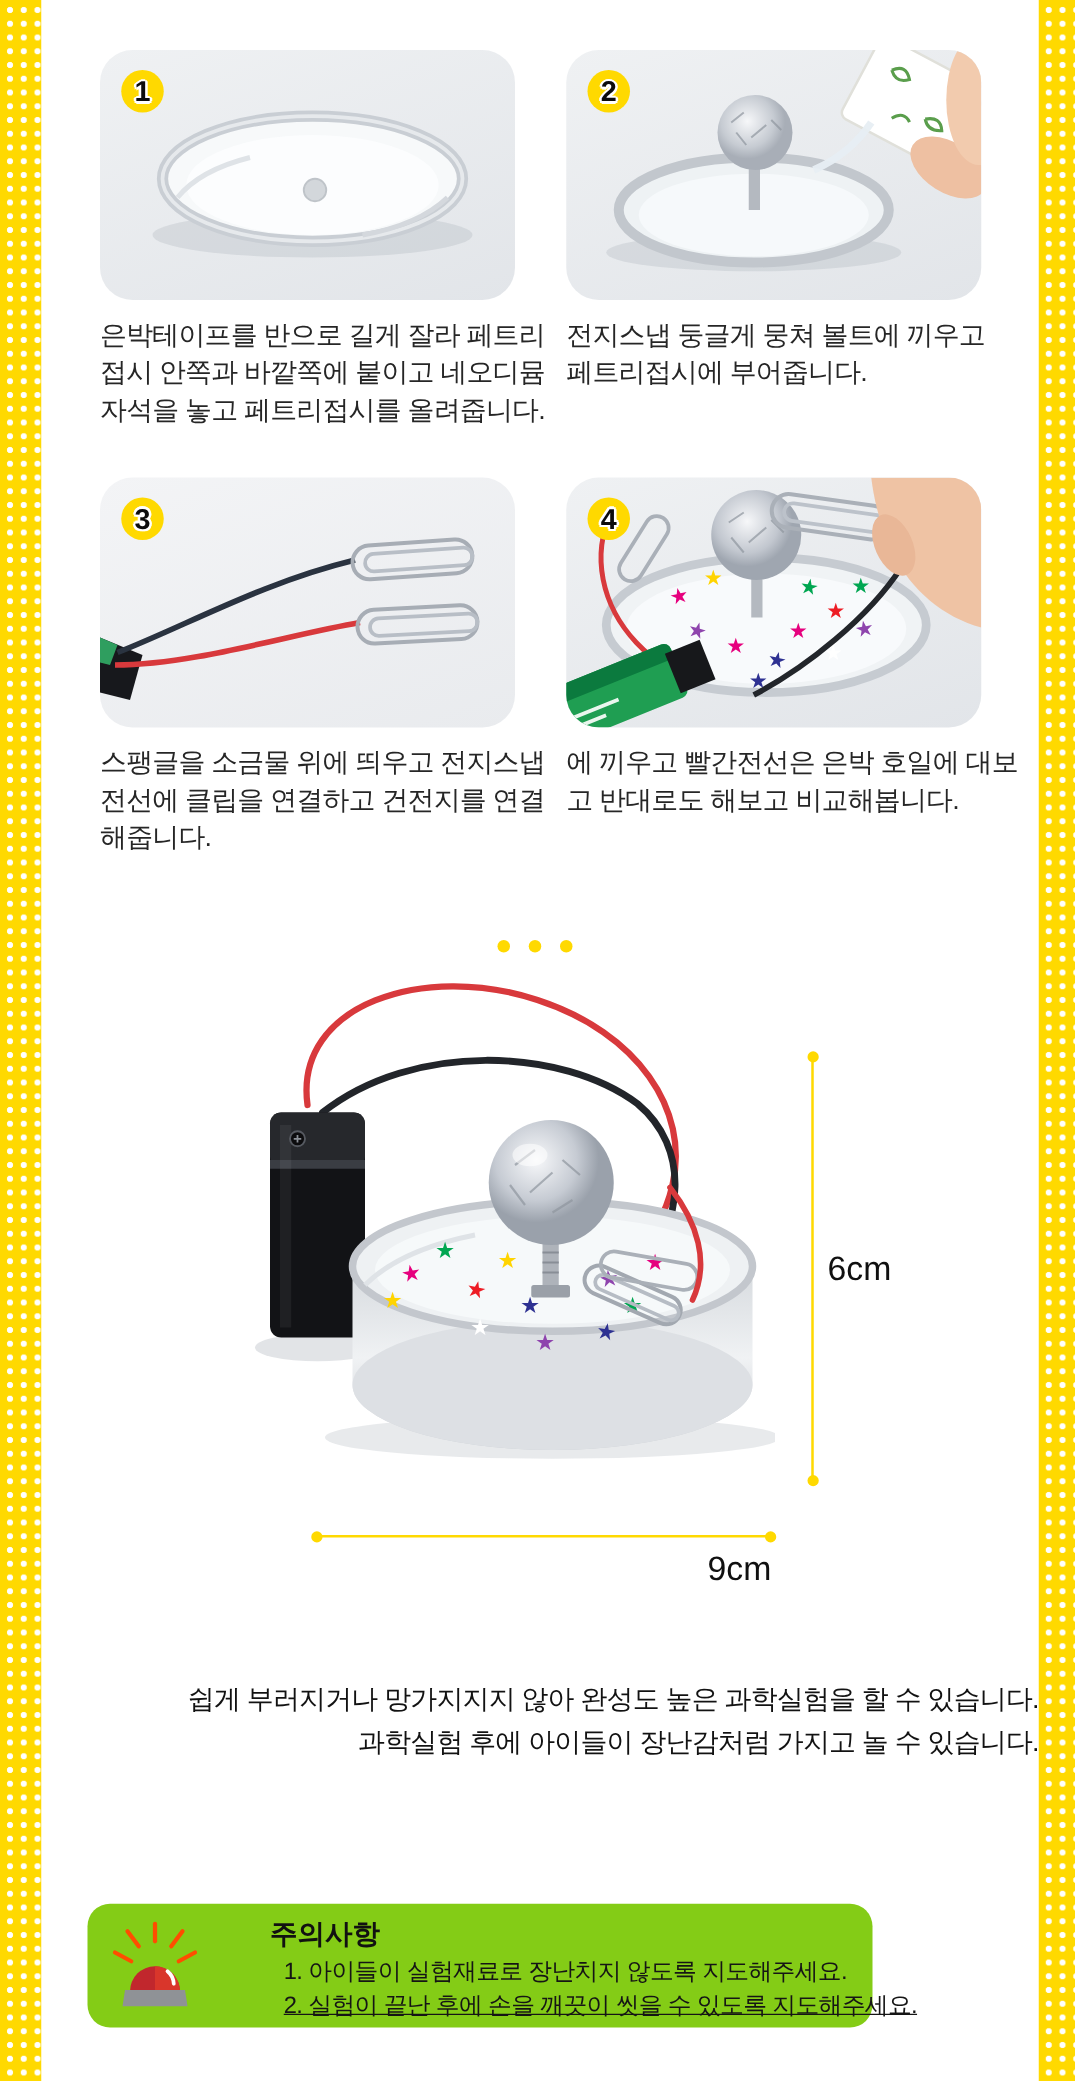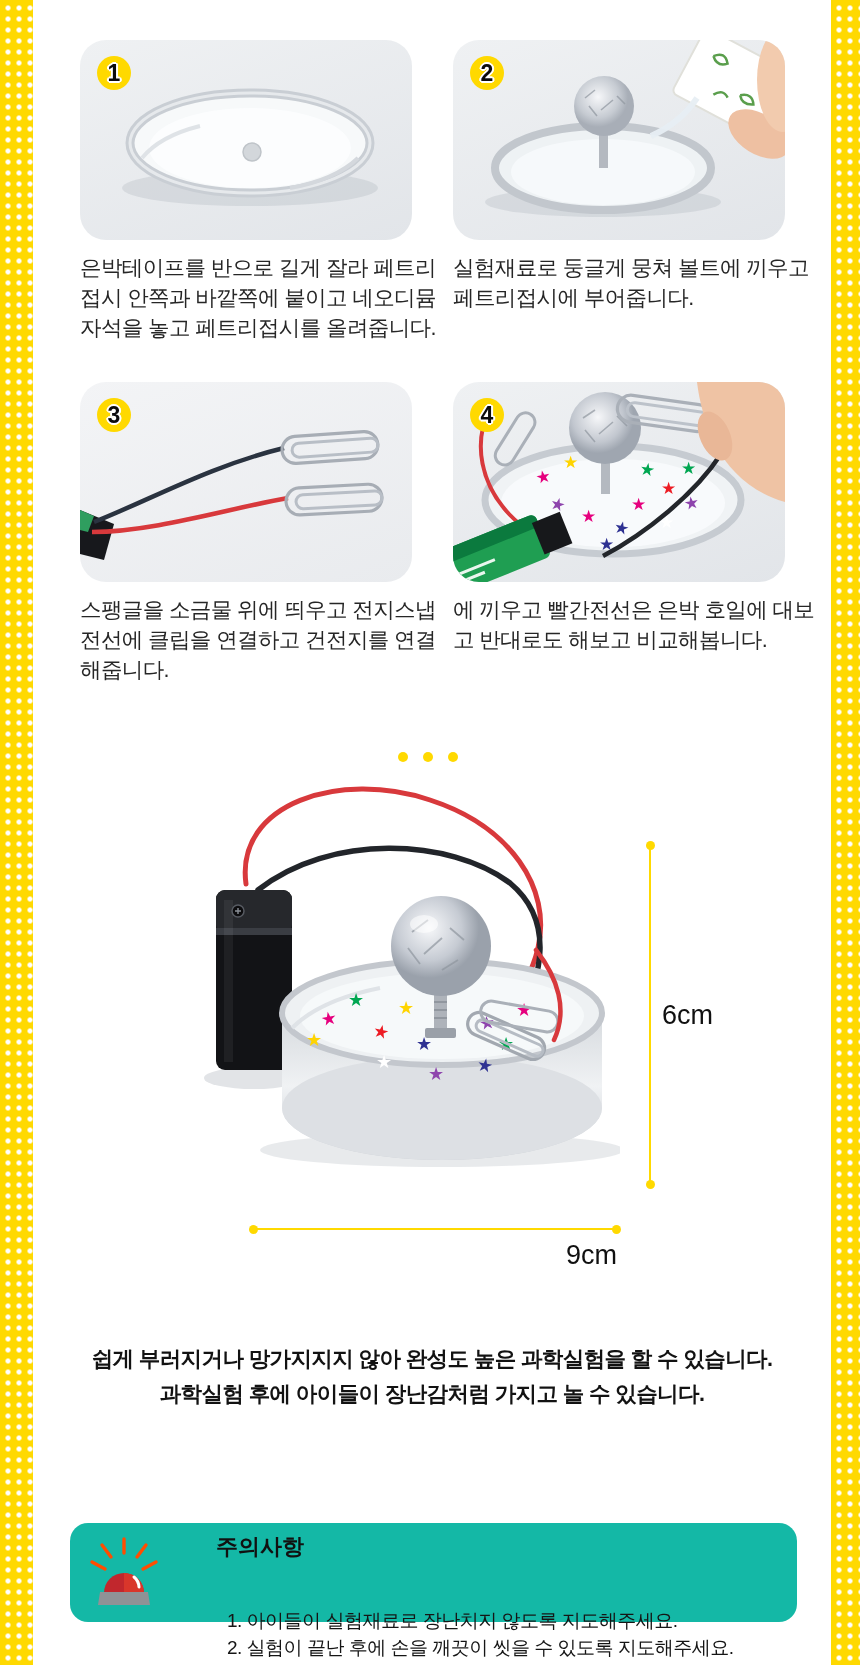--- a/index.html
+++ b/index.html
@@ -47,31 +47,31 @@
   .measure-v i.a{left:-3.5px;top:-4px;}
   .measure-v i.b{left:-3.5px;bottom:-4px;}
   .measure-h{position:absolute;left:253px;top:1228px;width:364px;height:2px;background:#FFD900;}
   .measure-h i.a{left:-4px;top:-3.5px;}
   .measure-h i.b{right:-4px;top:-3.5px;}
   .dim-label{position:absolute;font-size:27px;color:#101010;letter-spacing:0;text-align:center;}
   .dim-h{left:662px;top:1000px;}
   .dim-w{left:253px;top:1240px;width:364px;text-align:right;}
 
   
-  .desc{position:absolute;left:33px;top:1342px;width:798px;text-align:center;
-    font-size:21.5px;line-height:35px;font-weight:700;color:#121212;letter-spacing:-0.6px;}
-
-  
-  .caution{position:absolute;left:70px;top:1523px;width:727px;height:99px;
-    background:#14b8a6;border-radius:18px;}
+  .desc{position:absolute;left:33px;top:1342px;width:798px;text-align:right;
+    font-size:21.5px;line-height:35px;font-weight:400;color:#121212;letter-spacing:-0.6px;}
+
+  
+  .caution{position:absolute;left:70px;top:1523px;width:628px;height:99px;
+    background:#84cc16;border-radius:18px;}
   .caution .siren{position:absolute;left:16px;top:12px;width:76px;height:76px;}
   .caution .title{position:absolute;left:146px;top:9px;font-size:22px;font-weight:700;color:#111;}
-  .caution .item{position:absolute;left:157px;font-size:19px;font-weight:500;color:#151515;letter-spacing:-0.5px;white-space:nowrap;margin-top:44px;}
+  .caution .item{position:absolute;left:157px;font-size:19px;font-weight:500;color:#151515;letter-spacing:-0.5px;white-space:nowrap;}
   .caution .i1{top:41px;}
-  .caution .i2{top:68px;}
+  .caution .i2{top:68px;text-decoration:underline;}
 </style>
 </head>
 <body>
 
 <div class="page">
   <div class="band left"></div>
   <div class="band right"></div>
 
   <div class="step" style="left:80px;top:40px;">
     <div class="photo">
@@ -113,21 +113,21 @@
           <rect x="228" y="2" width="96" height="74" rx="6" fill="#ffffff" stroke="#e0e0da" stroke-width="2"></rect>
           <path d="M248 24 q8 -10 16 0 q-8 8 -16 0 M290 46 q10 -8 16 2 q-10 6 -16 -2 M266 58 q6 -10 14 -4" stroke="#5a9e4c" stroke-width="2.5" fill="none"></path>
         </g>
         <ellipse cx="306" cy="94" rx="34" ry="20" fill="#eec0a2" transform="rotate(32 306 94)"></ellipse>
         <ellipse cx="330" cy="40" rx="26" ry="52" fill="#f2cbae"></ellipse>
         <path d="M244 58 C232 76 216 88 198 96" stroke="#e7eef3" stroke-width="6" fill="none" opacity="0.95"></path>
       </svg>
       <span class="badge">2</span>
     </div>
     <div class="caption">
-      <div>실험재료로 둥글게 뭉쳐 볼트에 끼우고</div>
+      <div>전지스냅 둥글게 뭉쳐 볼트에 끼우고</div>
       <div>페트리접시에 부어줍니다.</div>
     </div>
   </div>
 
   <div class="step" style="left:80px;top:382px;">
     <div class="photo" style="background:linear-gradient(160deg,#f3f4f6,#e9ebee);">
       <svg width="332" height="200" viewBox="0 0 332 200">
         <polygon points="0,128 34,142 24,178 0,172" fill="#17181c"></polygon>
         <polygon points="0,128 14,134 8,150 0,148" fill="#2f9e5f"></polygon>
         <path d="M14 140 C70 118 130 84 204 66" stroke="#2a3340" stroke-width="4.5" fill="none"></path>

